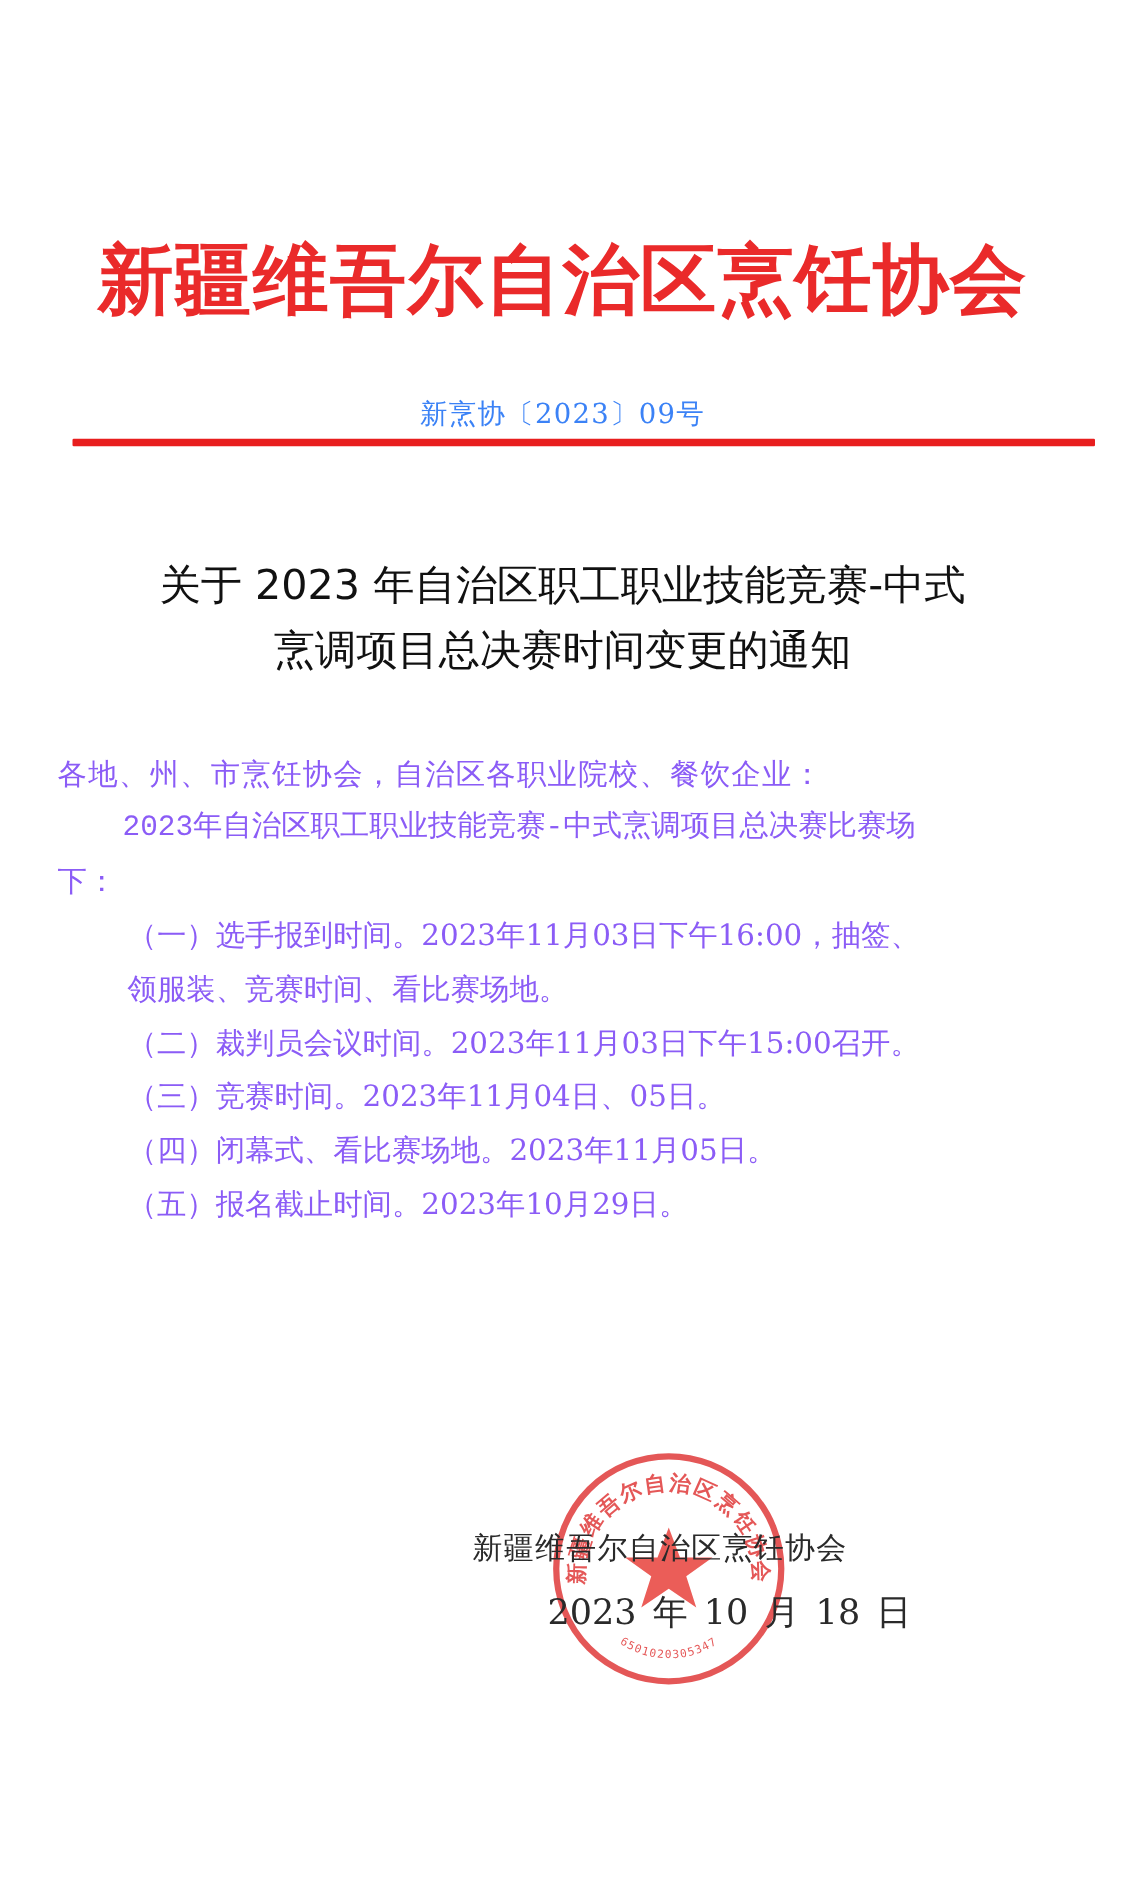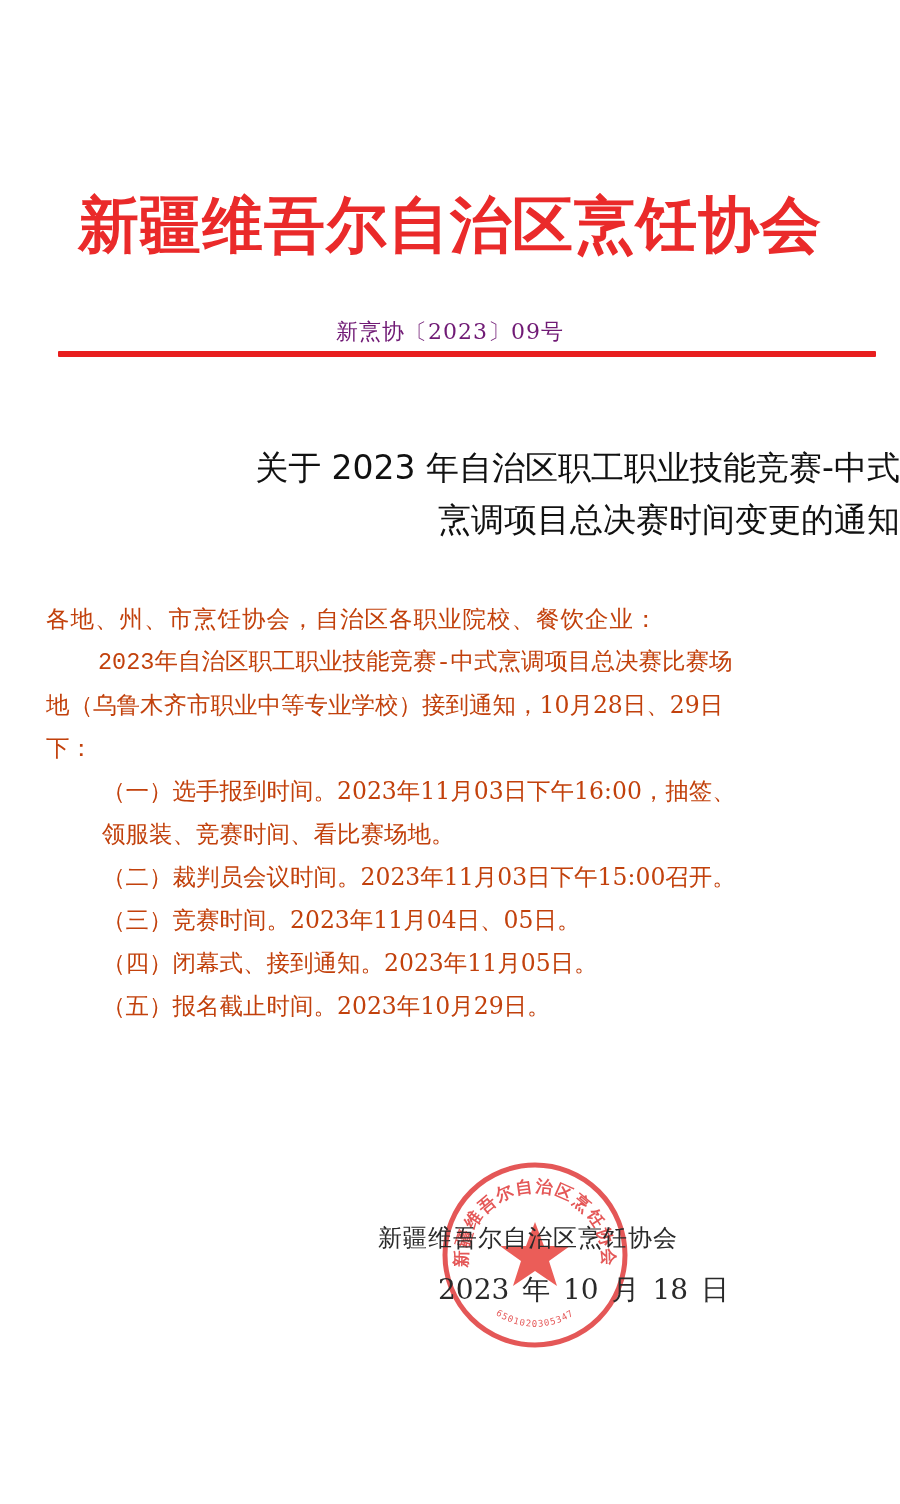--- a/index.html
+++ b/index.html
@@ -29,21 +29,21 @@
     }
     .doc-number {
       position: absolute;
       left: 0;
       width: 900px;
       top: 314px;
       text-align: center;
       font-family: "DejaVu Serif", "Liberation Serif", serif;
       font-size: 22px;
       line-height: 36px;
-      color: #701a75;
+      color: #3b82f6;
       letter-spacing: 1px;
     }
     .red-rule {
       position: absolute;
       left: 58px;
       width: 818px;
       top: 351px;
       height: 6px;
       background: #e81e1e;
       border-radius: 1px;
@@ -52,30 +52,30 @@
       position: absolute;
       left: 0;
       width: 900px;
       top: 442px;
       text-align: center;
       font-family: "DejaVu Sans", "Liberation Sans", sans-serif;
       font-size: 33px;
       line-height: 52px;
       color: #111111;
     }
-    .notice-title .line { display: block; text-align: right; }
+    .notice-title .line { display: block; }
     .body-text {
       position: absolute;
       left: 46px;
       width: 812px;
       top: 598px;
       font-family: "DejaVu Serif", "Liberation Serif", serif;
       font-size: 23.5px;
       line-height: 43px;
-      color: #c2410c;
+      color: #8b5cf6;
     }
     .body-text p {
       margin: 0;
     }
     .salutation { letter-spacing: 1px; }
     .para-indent { text-indent: 52px; font-family: Liberation Mono, monospace; }
     .item { padding-left: 0; text-indent: 56px; }
     .item-cont { padding-left: 56px; text-indent: 0; }
     .signature {
       position: absolute;
@@ -121,37 +121,36 @@
 <div class="notice-title">
   <span class="line">关于 2023 年自治区职工职业技能竞赛-中式</span>
   <span class="line">烹调项目总决赛时间变更的通知</span>
 </div>
 
 <div class="body-text">
   <p class="salutation">各地、州、市烹饪协会，自治区各职业院校、餐饮企业：</p>
 
   <div>
     <p class="para-indent">2023年自治区职工职业技能竞赛-中式烹调项目总决赛比赛场</p>
-    <p>地（乌鲁木齐市职业中等专业学校）接到通知，10月28日、29日</p>
     <p>下：</p>
   </div>
 
   <div>
     <div>
       <p class="item">（一）选手报到时间。2023年11月03日下午16:00，抽签、</p>
       <p class="item-cont">领服装、竞赛时间、看比赛场地。</p>
     </div>
     <div>
       <p class="item">（二）裁判员会议时间。2023年11月03日下午15:00召开。</p>
     </div>
     <div>
       <p class="item">（三）竞赛时间。2023年11月04日、05日。</p>
     </div>
     <div>
-      <p class="item">（四）闭幕式、接到通知。2023年11月05日。</p>
+      <p class="item">（四）闭幕式、看比赛场地。2023年11月05日。</p>
     </div>
     <div>
       <p class="item">（五）报名截止时间。2023年10月29日。</p>
     </div>
   </div>
 </div>
 
 <div class="stamp">
   <svg width="190" height="190" viewBox="0 0 190 190">
     <defs>

